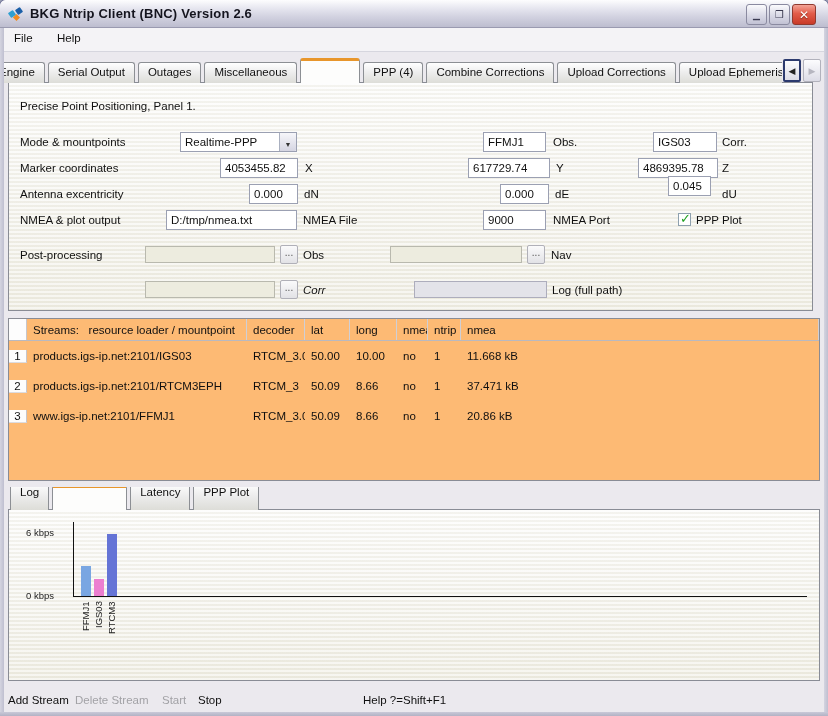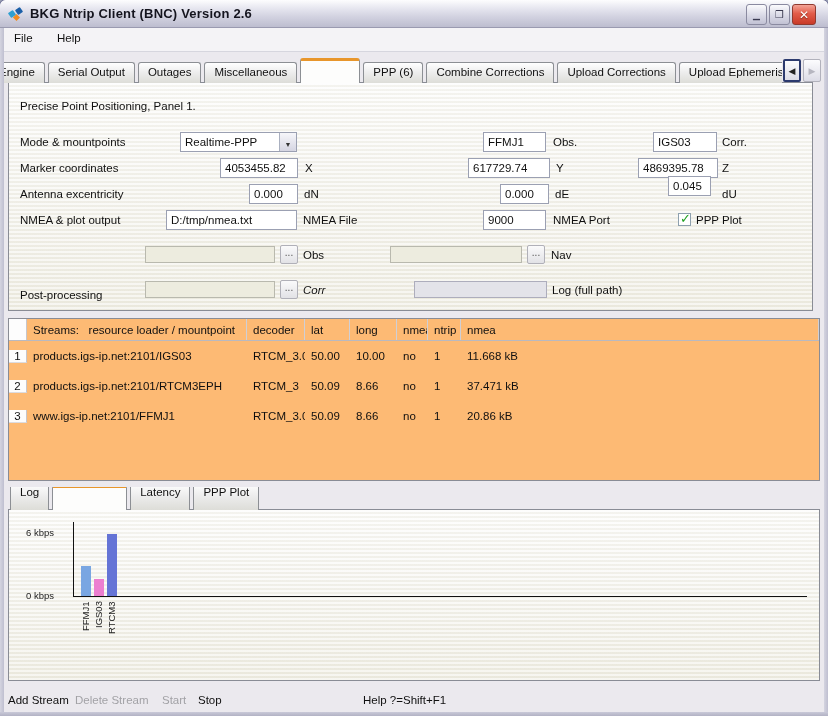--- a/index.html
+++ b/index.html
@@ -137,21 +137,21 @@
     <span class="menu-item">File</span>
     <span class="menu-item">Help</span>
   </div>
 
   <div class="tabbar" style="left:4px; top:58px; width:778px; height:25px;">
     <span class="tab" style="margin-left:-31px;">ed Engine</span>
     <span class="tab">Serial Output</span>
     <span class="tab">Outages</span>
     <span class="tab">Miscellaneous</span>
     <span class="tab selected">PPP (1)</span>
-    <span class="tab">PPP (6)</span>
+    <span class="tab">PPP (4)</span>
     <span class="tab">Combine Corrections</span>
     <span class="tab">Upload Corrections</span>
     <span class="tab">Upload Ephemeris</span>
   </div>
   <span class="tab-scroll focused" style="left:783px;">
       <span class="arr-left"></span>
     </span>
   <span class="tab-scroll disabled" style="left:803px;">
       <span class="arr-right"></span>
     </span>
@@ -189,21 +189,21 @@
   <span class="lbl" style="left:722px; top:188px;">dU</span>
 
   <span class="lbl" style="left:20px; top:214px;">NMEA &amp; plot output</span>
   <input class="fld" style="left: 166px; top: 210px; width: 131px;" value="D:/tmp/nmea.txt">
   <span class="lbl" style="left:303px; top:214px;">NMEA File</span>
   <input class="fld" style="left: 483px; top: 210px; width: 63px;" value="9000">
   <span class="lbl" style="left:553px; top:214px;">NMEA Port</span>
   <span class="checkbox checked" style="left:678px; top:213px;"><span></span></span>
   <span class="lbl" style="left:696px; top:214px;">PPP Plot</span>
 
-  <span class="lbl" style="left:20px; top:249px;margin-top:40px;">Post-processing</span>
+  <span class="lbl" style="left:20px; top:249px;">Post-processing</span>
   <span class="fld-dis" style="left:145px; top:246px; width:130px;"></span>
   <span class="browse" style="left:280px; top:245px;">...</span>
   <span class="lbl" style="left:303px; top:249px;">Obs</span>
   <span class="fld-dis" style="left:390px; top:246px; width:132px;"></span>
   <span class="browse" style="left:527px; top:245px;">...</span>
   <span class="lbl" style="left:551px; top:249px;">Nav</span>
 
   <span class="fld-dis" style="left:145px; top:281px; width:130px;"></span>
   <span class="browse" style="left:280px; top:280px;">...</span>
   <span class="lbl" style="left:303px; top:284px;font-style:italic;">Corr</span>

